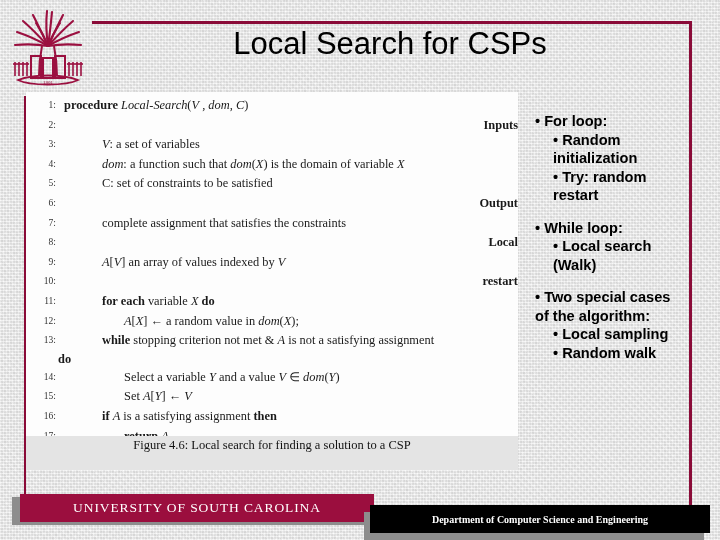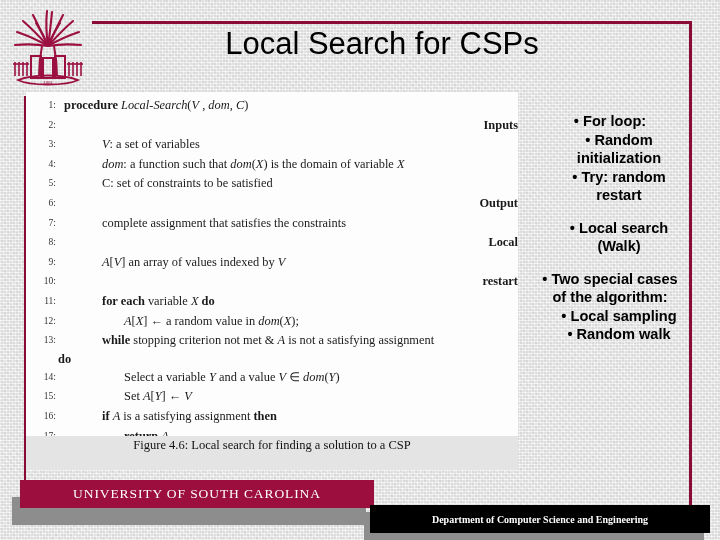--- a/index.html
+++ b/index.html
@@ -58,21 +58,21 @@
     position: absolute;
     left: 6px;
     top: 6px;
     width: 84px;
     height: 88px;
   }
 
   
   .title {
     position: absolute;
-    left: 92px;
+    left: 100px;
     top: 24px;
     width: 580px;
     text-align: center;
     font-size: 31px;
     line-height: 40px;
     color: #000000;
     font-family: "Liberation Sans", sans-serif;
     letter-spacing: 0px;
     white-space: nowrap;
   }
@@ -159,38 +159,37 @@
     top: 112px;
     width: 158px;
   }
   .bullet-group { margin-bottom: 14px; }
   .b-l1, .b-l2 {
     color: #000000;
     font-family: "Liberation Sans", sans-serif;
     font-size: 14.6px;
     line-height: 18.5px;
     font-weight: bold;
-    text-align: center;
   }
   .b-l1 { text-indent: 0; padding-left: 8px; }
   .b-l2 { padding-left: 26px; }
 
   
   .footer-usc-shadow {
     position: absolute;
     left: 12px;
     top: 497px;
     width: 354px;
     height: 28px;
     background: #8d8d8d;
   }
   .footer-usc {
     position: absolute;
     left: 20px;
-    top: 480px;
+    top: 494px;
     width: 354px;
     height: 28px;
     background: #9b0e3e;
     color: #ffffff;
     display: flex;
     align-items: center;
     justify-content: center;
     font-family: "Liberation Serif", serif;
     font-size: 13.5px;
     letter-spacing: 0.9px;
@@ -356,20 +355,21 @@
     <div class="fig-caption">Figure 4.6: Local search for finding a solution to a CSP</div>
   </div>
 
   <div class="bullets">
       <div class="bullet-group">
         <div class="b-l1">• For loop:</div>
         <div class="b-l2">• Random initialization</div>
         <div class="b-l2">• Try: random restart</div>
       </div>
       <div class="bullet-group">
+        <div class="b-l1">• While loop:</div>
         <div class="b-l2">• Local search (Walk)</div>
       </div>
       <div class="bullet-group">
         <div class="b-l1">• Two special cases of the algorithm:</div>
         <div class="b-l2">• Local sampling</div>
         <div class="b-l2">• Random walk</div>
       </div>
     </div>
 
   <div class="footer-usc-shadow"></div>

